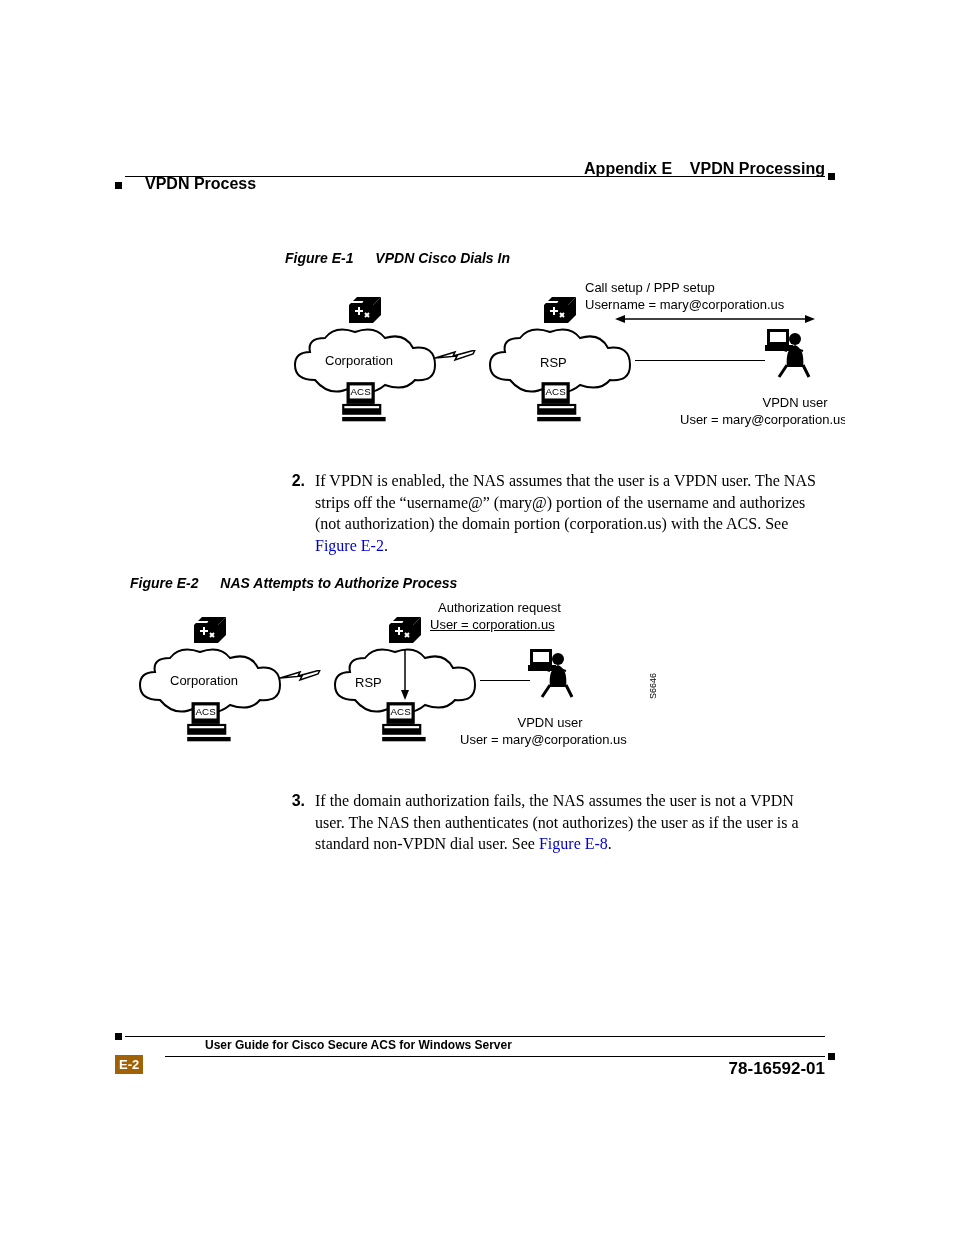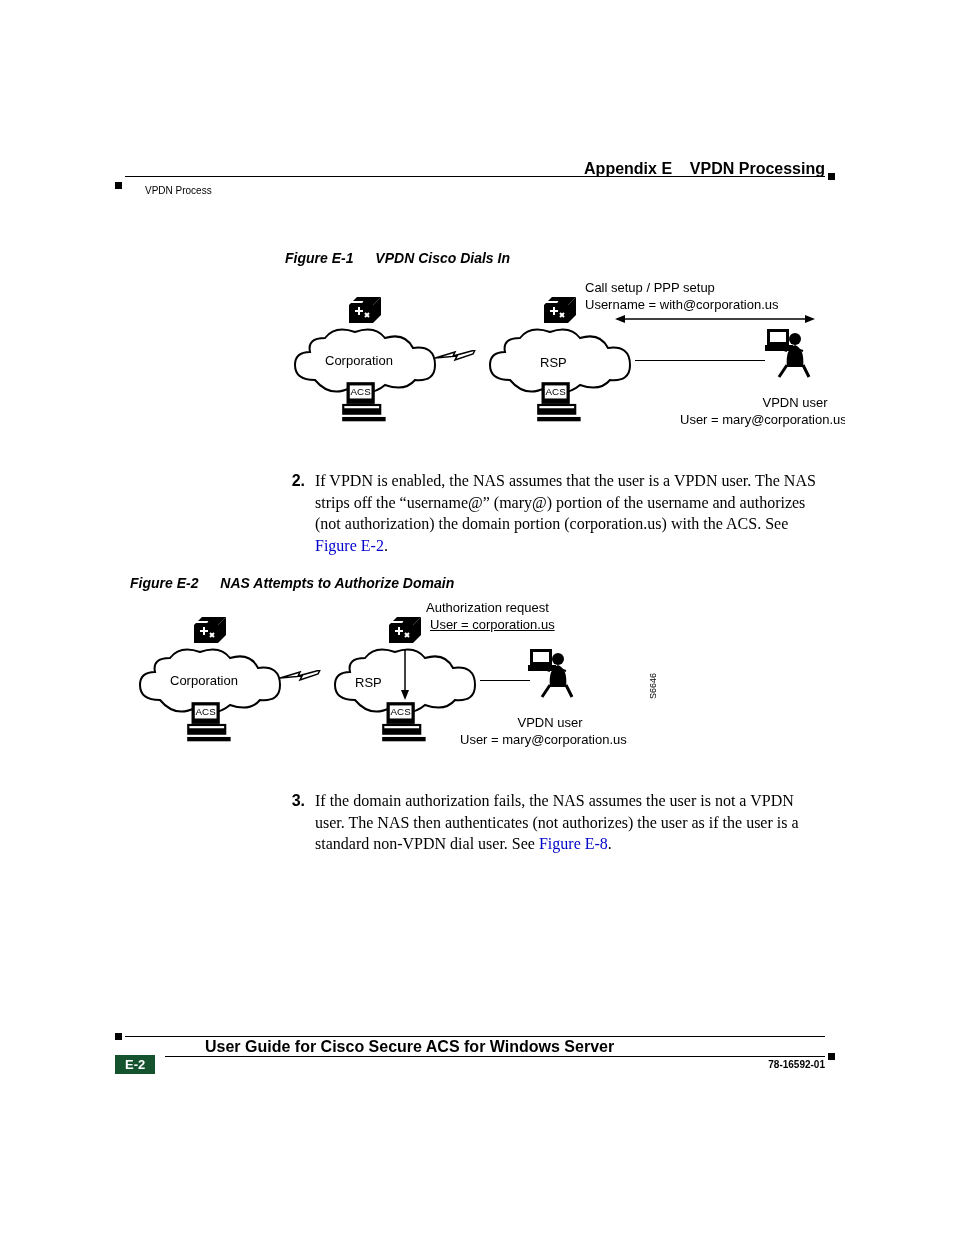--- a/index.html
+++ b/index.html
@@ -47,24 +47,24 @@
     position: absolute;
     left: -10px;
     top: 22px;
     width: 7px;
     height: 7px;
     background: #000;
   }
   .hdr-left-text {
     position: absolute;
     left: 20px;
-    top: 25px;
-    font-family: Arial, Helvetica, sans-serif;
-    font-weight: normal;
-    font-size: 10px;
+    top: 15px;
+    font-family: Arial, Helvetica, sans-serif;
+    font-weight: bold;
+    font-size: 16px;
   }
   
   .fig-cap {
     font-family: Arial, Helvetica, sans-serif;
     font-weight: bold;
     font-style: italic;
     font-size: 14px;
   }
   .fig-cap .num { margin-right: 18px; margin-top: 12px; }
   
@@ -136,35 +136,35 @@
     position: absolute;
     width: 7px; height: 7px; background:#000;
   }
   .ftr-marker-right {
     position: absolute;
     width: 7px; height: 7px; background:#000;
   }
   .ftr-title {
     font-family: Arial, Helvetica, sans-serif;
     font-weight: bold;
-    font-size: 16px;
+    font-size: 12px;
   }
   .page-num-box {
     position: absolute;
-    background: #14532d;
+    background: #a16207;
     color: #fff;
     font-family: Arial, Helvetica, sans-serif;
     font-weight: bold;
     font-size: 13px;
-    padding: 2px 10px;
+    padding: 2px 4px;
   }
   .doc-num {
     font-family: Arial, Helvetica, sans-serif;
     font-weight: bold;
-    font-size: 10px;
+    font-size: 17px;
   }
 </style>
 </head>
 <body>
 
 <svg width="0" height="0" style="position:absolute">
   <defs>
     <g id="ico-cloud">
       <path d="M30 60 Q10 60 10 45 Q10 32 25 32 Q22 18 40 18 Q50 5 70 12 Q90 5 100 18 Q120 12 128 28 Q150 25 150 45 Q150 62 130 60 Q120 72 100 65 Q85 78 65 68 Q45 78 30 60 Z" fill="#fff" stroke="#000" stroke-width="2"></path>
     </g>
@@ -209,21 +209,21 @@
   <div class="hdr-left-marker"></div>
   <div class="hdr-left-text">VPDN Process</div>
 
   <div class="fig-cap" style="position:absolute; left:160px; top:90px;">
     <span class="num">Figure E-1</span>
     <span>VPDN Cisco Dials In</span>
   </div>
 
   <div class="diagram" style="position:absolute; left:160px; top:115px; width:560px;">
     <div class="dlabel" style="left:300px; top:5px;text-align:center;">Call setup / PPP setup</div>
-    <div class="dlabel" style="left:300px; top:22px;">Username = with@corporation.us</div>
+    <div class="dlabel" style="left:300px; top:22px;">Username = mary@corporation.us</div>
 
     <svg class="dbl-arrow" style="left:330px; top:40px; width:200px;" viewBox="0 0 200 8">
       <line x1="6" y1="4" x2="194" y2="4" stroke="#000" stroke-width="1.5"></line>
       <polygon points="0,4 10,0 10,8" fill="#000"></polygon>
       <polygon points="200,4 190,0 190,8" fill="#000"></polygon>
     </svg>
 
     <div class="cloud" style="left:0; top:45px;"><svg viewBox="0 0 160 80">
           <use href="#ico-cloud"></use>
         </svg></div>
@@ -262,25 +262,25 @@
 
   <div class="body-text step-row" style="position:absolute; left:160px; top:310px; width:535px;">
     <div class="step-num">2.</div>
     <div>
       <span>If VPDN is enabled, the NAS assumes that the user is a VPDN user. The NAS strips off the “username@” (mary@) portion of the username and authorizes (not authorization) the domain portion (corporation.us) with the ACS. See </span><span class="link">Figure E-2</span><span>.</span>
     </div>
   </div>
 
   <div class="fig-cap" style="position:absolute; left:5px; top:415px;">
     <span class="num">Figure E-2</span>
-    <span>NAS Attempts to Authorize Domain</span>
+    <span>NAS Attempts to Authorize Process</span>
   </div>
 
   <div class="diagram" style="position:absolute; left:5px; top:435px; width:590px;">
-    <div class="dlabel" style="left:296px; top:5px;">Authorization request</div>
+    <div class="dlabel" style="left:308px; top:5px;">Authorization request</div>
     <div class="dlabel" style="left:300px; top:22px;text-decoration:underline;">User = corporation.us</div>
     <div class="cloud" style="left:0; top:45px;"><svg viewBox="0 0 160 80">
           <use href="#ico-cloud"></use>
         </svg></div>
     <div class="cloud" style="left:195px; top:45px;"><svg viewBox="0 0 160 80">
           <use href="#ico-cloud"></use>
         </svg></div>
     <div class="dlabel" style="left:40px; top:78px;">Corporation</div>
     <div class="dlabel" style="left:225px; top:80px;">RSP</div>
     <div class="router" style="left:60px; top:18px;"><svg viewBox="0 0 40 40">

